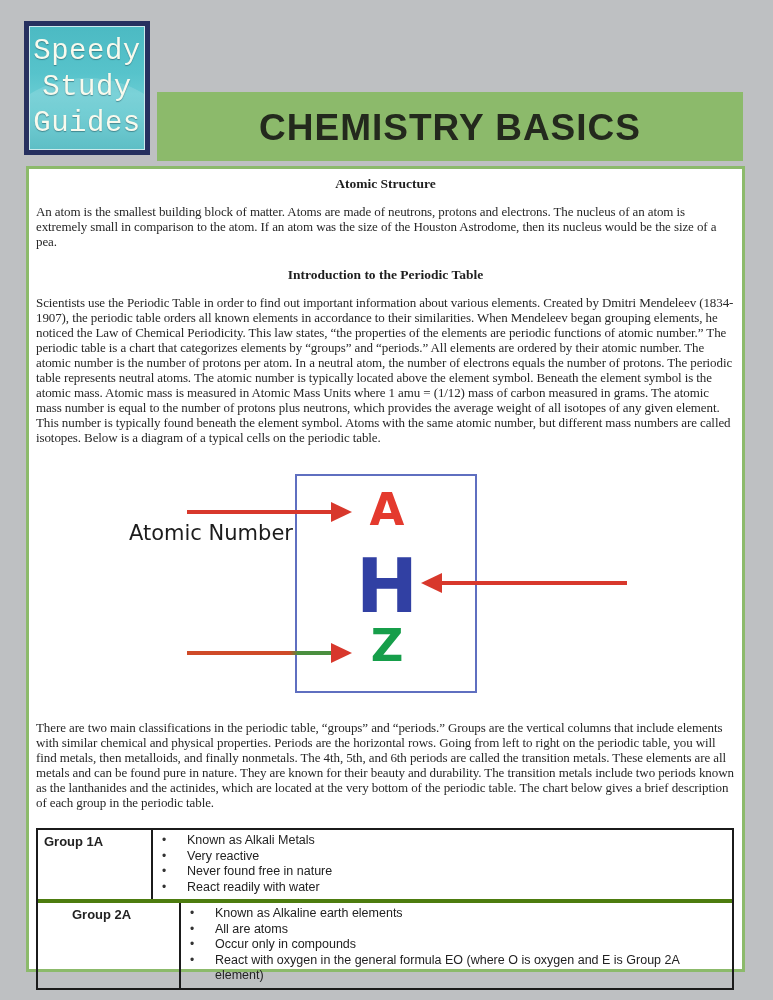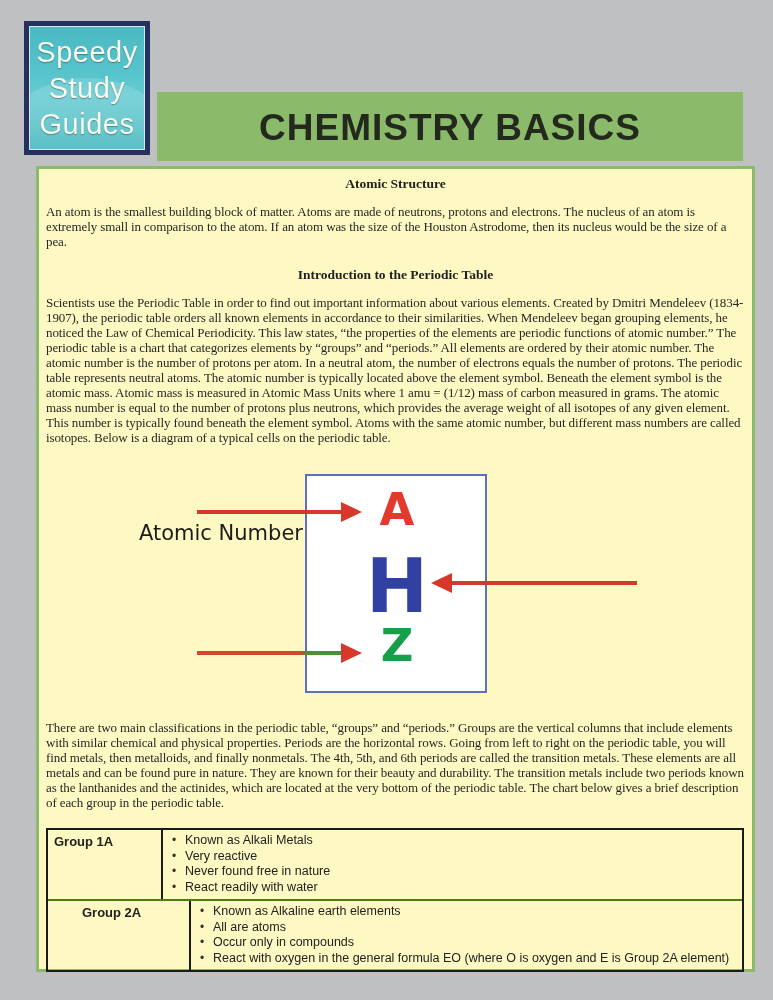--- a/index.html
+++ b/index.html
@@ -20,38 +20,38 @@
     display:flex;flex-direction:column;justify-content:center;align-items:center;
   }
   .logo-arc{
     position:absolute;left:-30%;top:42%;width:160%;height:120%;
     border-radius:50% 50% 0 0;
     background:rgba(255,255,255,0.14);
     pointer-events:none;
   }
   .logo-line{
     position:relative;z-index:2;color:#f8faee;font-size:29px;line-height:36px;
-    font-family:Liberation Sans, sans-serif;
+    font-family:Liberation Mono, monospace;
     text-shadow:0 1px 1px rgba(20,60,70,0.45);
     letter-spacing:0.5px;white-space:nowrap;
   }
   .title-band{
     position:absolute;left:157px;top:52px;width:586px;height:69px;
     background:#8cba6b;
     display:flex;align-items:center;justify-content:center;margin-top:40px;
   }
   .title-band .title{
     font-family:"Liberation Sans", sans-serif;font-weight:700;
     font-size:37px;letter-spacing:1px;color:#23291d;padding-top:2px;
     white-space:nowrap;
   }
   
   .sheet{
-    position:absolute;left:36px;top:166px;width:713px;height:800px;
-    background:#fef9c3;border:3px solid #8cba6b;box-sizing:content-box;
+    position:absolute;left:26px;top:166px;width:713px;height:800px;
+    background:#ffffff;border:3px solid #8cba6b;box-sizing:content-box;
     position:absolute;
   }
   .sheet-inner{position:relative;width:100%;height:100%;}
   .h-center{
     position:absolute;left:0;right:0;text-align:center;
     font-weight:700;font-size:13.5px;color:#1f1f1f;
     font-family:"Liberation Serif", serif;
   }
   .para{
     position:absolute;left:7px;right:8px;
@@ -85,31 +85,31 @@
     border-top:10px solid transparent;border-bottom:10px solid transparent;
     border-right:21px solid #d8382c;
   }
   .shaft-mass{background:linear-gradient(to right,#cf4a28 0%,#cf4a28 70%,#4a8f3f 76%,#4a8f3f 100%);}
   
   .group-table{
     position:absolute;left:7px;top:659px;width:698px;
     border:2px solid #1b1b1b;box-sizing:border-box;
     font-family:"Liberation Sans", sans-serif;color:#222222;
   }
-  .g-row{display:flex;border-bottom:2px solid #4d7c0f;}
+  .g-row{display:flex;border-bottom:4px solid #4d7c0f;}
   .g-row:last-child{border-bottom:0;padding-left:28px;}
   .g-name{
     width:115px;box-sizing:border-box;border-right:2px solid #1b1b1b;
     font-weight:700;font-size:13px;padding:4px 0 0 6px;flex:none;
   }
   .g-bullets{flex:1;padding:3px 4px 4px 0;}
   .bullet-line{display:flex;line-height:15.5px;font-size:12.5px;}
   .bullet-line .dot{flex:none;width:22px;text-align:center;}
   .bullet-line .dot::before{content:"\2022";font-size:12px;color:#333;}
-  .bullet-line .b-text{flex:1;}
+  .bullet-line .b-text{flex:1;margin-left:12px;}
 </style>
 </head>
 <body>
 
 <div class="logo-box">
   <div class="logo-inner">
     <div class="logo-arc"></div>
     <div class="logo-line">Speedy</div>
     <div class="logo-line">Study</div>
     <div class="logo-line">Guides</div>

